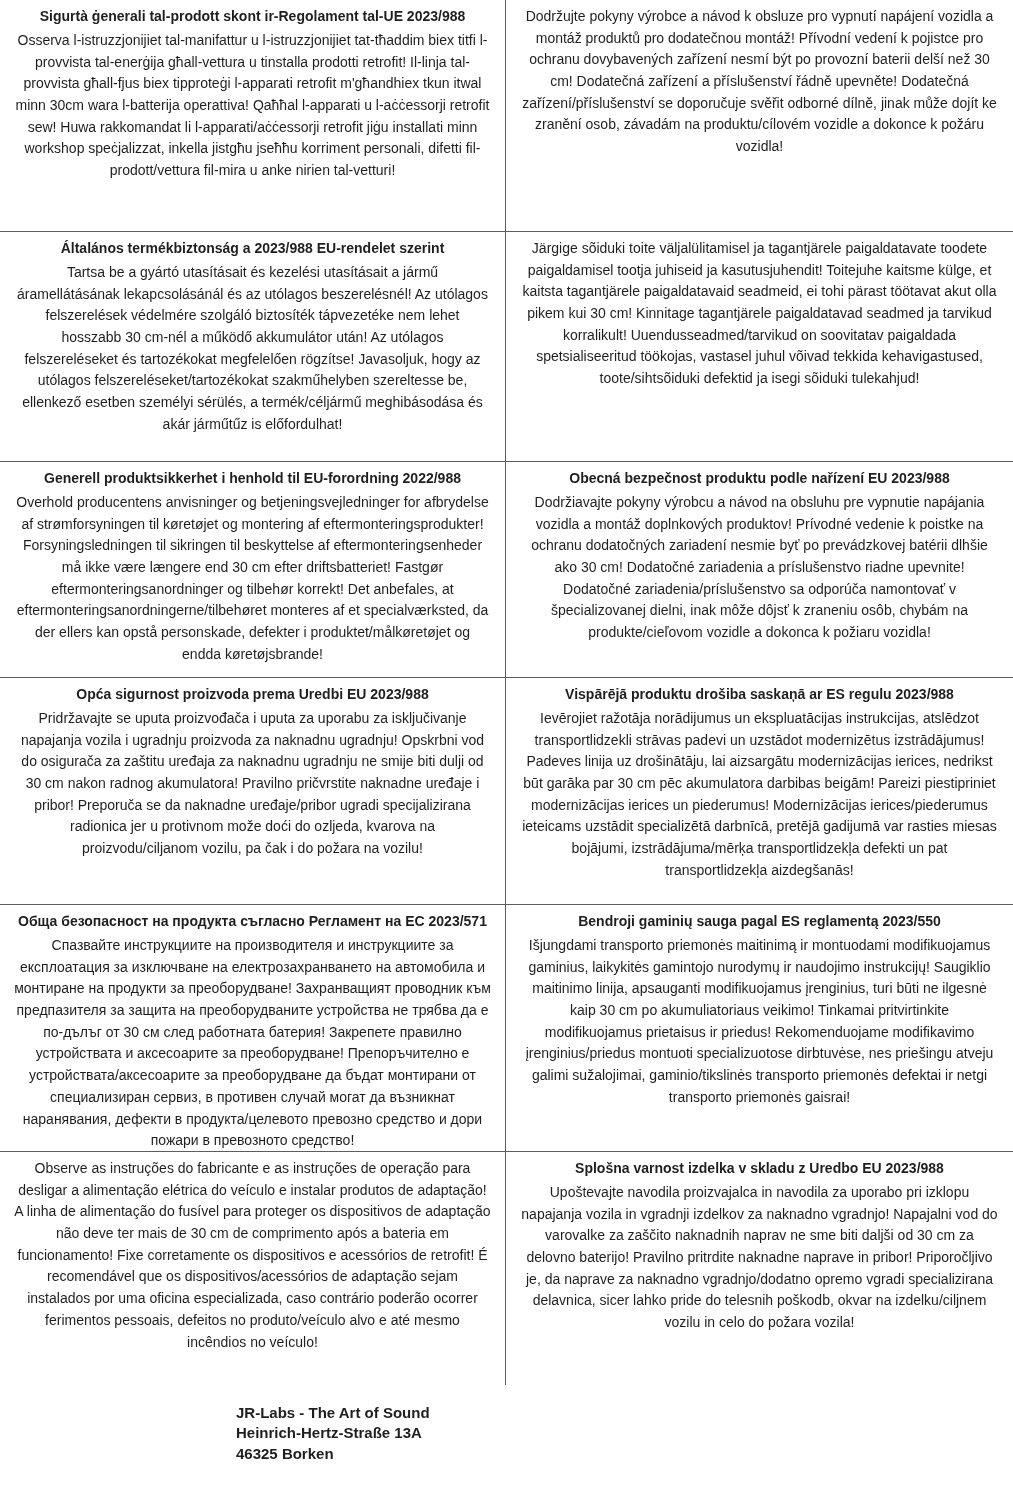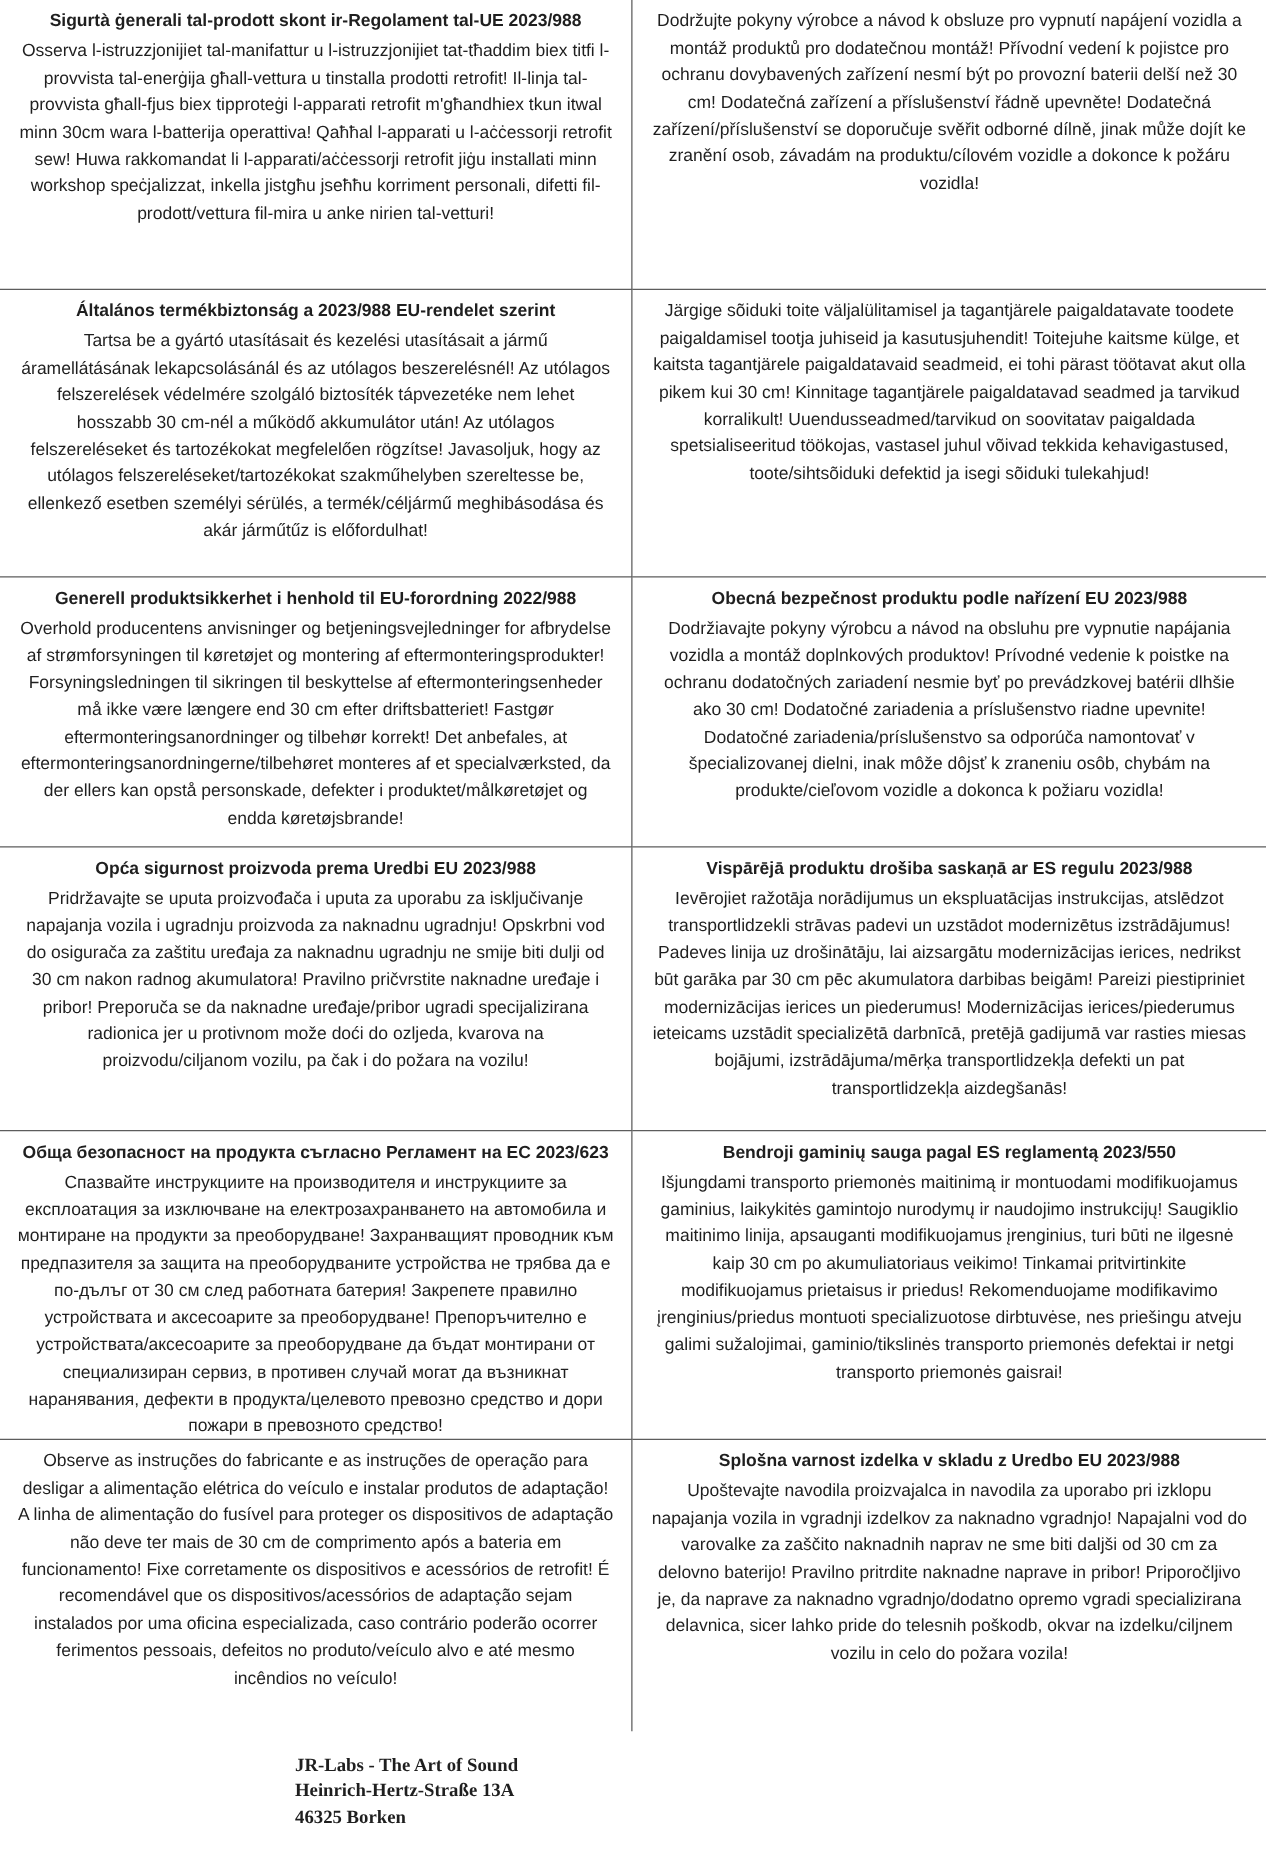--- a/index.html
+++ b/index.html
@@ -40,21 +40,20 @@
     font-size: 14px;
     font-weight: 400;
     line-height: 1.55;
   }
   .footer {
     margin: 18px 0 0 236px;
     font-size: 15px;
     font-weight: 700;
     line-height: 1.35;
     text-align: left;
-    font-family: Liberation Serif, serif;
   }
 </style>
 </head>
 <body>
 
 <div class="page">
   <div class="grid">
 
     <section class="cell left">
       <h2 class="section-title">Sigurtà ġenerali tal-prodott skont ir-Regolament tal-UE 2023/988</h2>
@@ -88,21 +87,21 @@
       <h2 class="section-title">Opća sigurnost proizvoda prema Uredbi EU 2023/988</h2>
       <p class="section-body">Pridržavajte se uputa proizvođača i uputa za uporabu za isključivanje napajanja vozila i ugradnju proizvoda za naknadnu ugradnju! Opskrbni vod do osigurača za zaštitu uređaja za naknadnu ugradnju ne smije biti dulji od 30 cm nakon radnog akumulatora! Pravilno pričvrstite naknadne uređaje i pribor! Preporuča se da naknadne uređaje/pribor ugradi specijalizirana radionica jer u protivnom može doći do ozljeda, kvarova na proizvodu/ciljanom vozilu, pa čak i do požara na vozilu!</p>
     </section>
 
     <section class="cell">
       <h2 class="section-title">Vispārējā produktu drošiba saskaņā ar ES regulu 2023/988</h2>
       <p class="section-body">Ievērojiet ražotāja norādijumus un ekspluatācijas instrukcijas, atslēdzot transportlidzekli strāvas padevi un uzstādot modernizētus izstrādājumus! Padeves linija uz drošinātāju, lai aizsargātu modernizācijas ierices, nedrikst būt garāka par 30 cm pēc akumulatora darbibas beigām! Pareizi piestipriniet modernizācijas ierices un piederumus! Modernizācijas ierices/piederumus ieteicams uzstādit specializētā darbnīcā, pretējā gadijumā var rasties miesas bojājumi, izstrādājuma/mērķa transportlidzekļa defekti un pat transportlidzekļa aizdegšanās!</p>
     </section>
 
     <section class="cell left">
-      <h2 class="section-title">Обща безопасност на продукта съгласно Регламент на ЕС 2023/623</h2>
+      <h2 class="section-title">Обща безопасност на продукта съгласно Регламент на ЕС 2023/571</h2>
       <p class="section-body">Спазвайте инструкциите на производителя и инструкциите за експлоатация за изключване на електрозахранването на автомобила и монтиране на продукти за преоборудване! Захранващият проводник към предпазителя за защита на преоборудваните устройства не трябва да е по-дълъг от 30 см след работната батерия! Закрепете правилно устройствата и аксесоарите за преоборудване! Препоръчително е устройствата/аксесоарите за преоборудване да бъдат монтирани от специализиран сервиз, в противен случай могат да възникнат наранявания, дефекти в продукта/целевото превозно средство и дори пожари в превозното средство!</p>
     </section>
 
     <section class="cell">
       <h2 class="section-title">Bendroji gaminių sauga pagal ES reglamentą 2023/550</h2>
       <p class="section-body">Išjungdami transporto priemonės maitinimą ir montuodami modifikuojamus gaminius, laikykitės gamintojo nurodymų ir naudojimo instrukcijų! Saugiklio maitinimo linija, apsauganti modifikuojamus įrenginius, turi būti ne ilgesnė kaip 30 cm po akumuliatoriaus veikimo! Tinkamai pritvirtinkite modifikuojamus prietaisus ir priedus! Rekomenduojame modifikavimo įrenginius/priedus montuoti specializuotose dirbtuvėse, nes priešingu atveju galimi sužalojimai, gaminio/tikslinės transporto priemonės defektai ir netgi transporto priemonės gaisrai!</p>
     </section>
 
     <section class="cell left last">
       <p class="section-body">Observe as instruções do fabricante e as instruções de operação para desligar a alimentação elétrica do veículo e instalar produtos de adaptação! A linha de alimentação do fusível para proteger os dispositivos de adaptação não deve ter mais de 30 cm de comprimento após a bateria em funcionamento! Fixe corretamente os dispositivos e acessórios de retrofit! É recomendável que os dispositivos/acessórios de adaptação sejam instalados por uma oficina especializada, caso contrário poderão ocorrer ferimentos pessoais, defeitos no produto/veículo alvo e até mesmo incêndios no veículo!</p>

